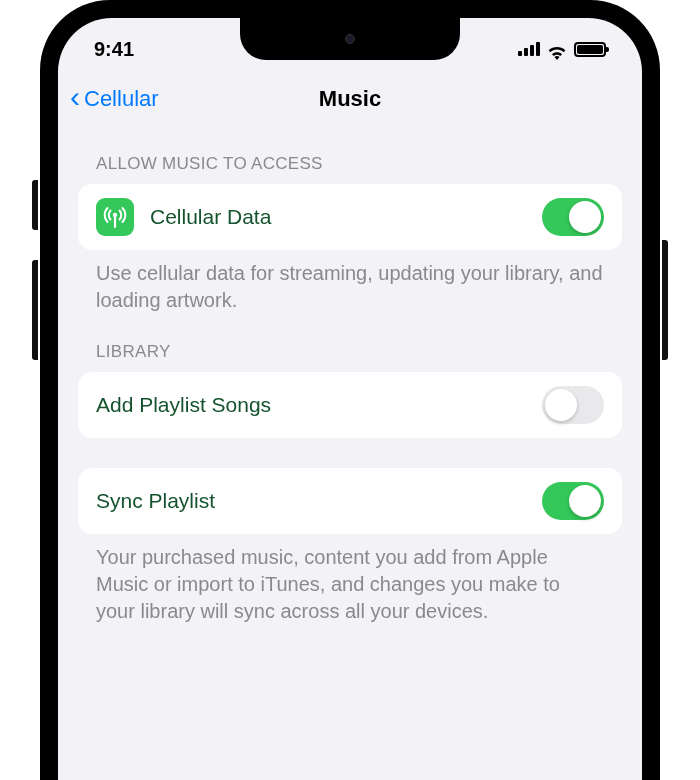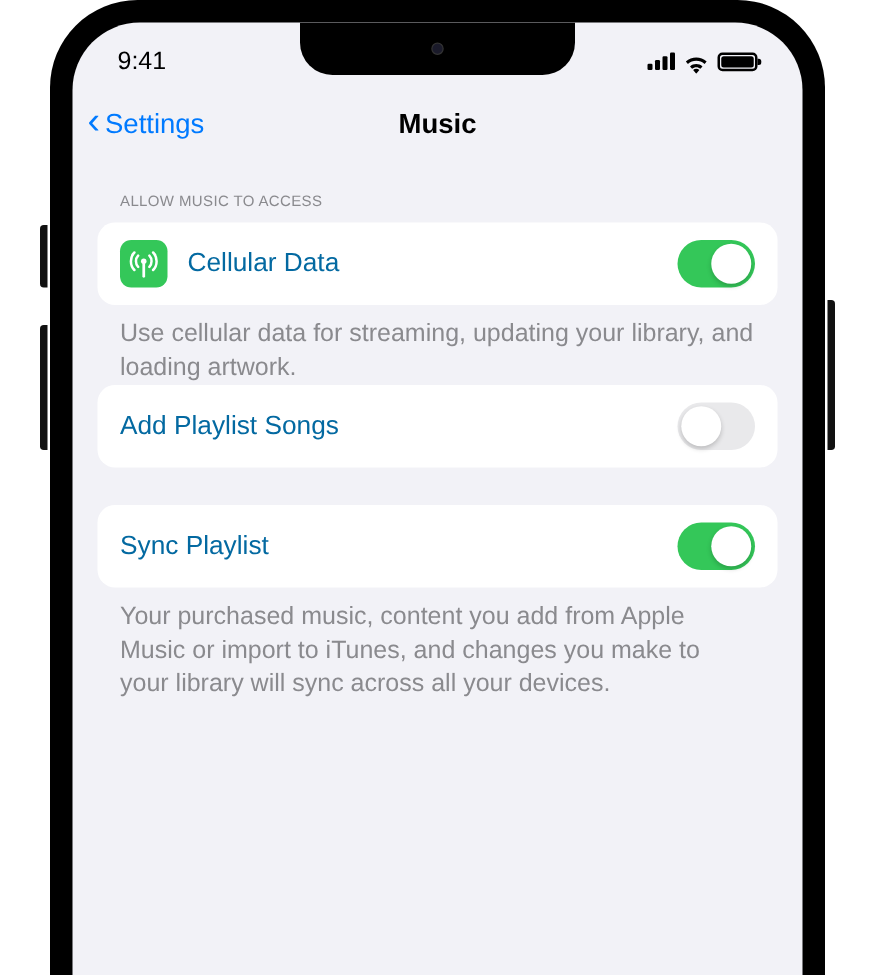--- a/index.html
+++ b/index.html
@@ -79,21 +79,21 @@
       background: #1a1a2a;
       border-radius: 50%;
       border: 1px solid #333;
     }
     .status-bar {
       height: 54px;
       display: flex;
       justify-content: space-between;
       align-items: center;
       padding: 0 36px;
-      font-weight: 400;
+      font-weight: 700;
       font-size: 20px;
       gap: 14px;
     }
     .status-left { padding-top: 8px; }
     .status-right { display: flex; align-items: center; gap: 7px; padding-top: 8px; }
     .cell-bars { display: flex; align-items: flex-end; gap: 2px; height: 14px; }
     .cell-bars span { width: 4px; background: #000; border-radius: 1px; }
     .cell-bars span:nth-child(1){height:5px}
     .cell-bars span:nth-child(2){height:8px}
     .cell-bars span:nth-child(3){height:11px}
@@ -121,38 +121,38 @@
     .nav-title {
       position: absolute;
       left: 0; right: 0;
       text-align: center;
       font-size: 22px;
       font-weight: 600;
       color: #000;
     }
     .content { padding: 0 20px; }
     .section-header {
-      font-size: 12px;
+      font-size: 17px;
       color: #8a8a8e;
       letter-spacing: 0.3px;
       padding: 28px 18px 10px 18px;
       text-transform: uppercase;
     }
     .row {
       background: #fff;
       border-radius: 14px;
       display: flex;
       align-items: center;
       padding: 14px 18px;
       min-height: 60px;
     }
     .row-label {
       flex: 1;
       font-size: 21px;
-      color: #0369a1;
+      color: #14532d;
     }
     .row-icon {
       width: 38px;
       height: 38px;
       background: #34c759;
       border-radius: 9px;
       margin-right: 16px;
       display: flex;
       align-items: center;
       justify-content: center;
@@ -211,21 +211,21 @@
         </div>
         <div class="battery">
             <div class="battery-fill"></div>
           </div>
       </div>
     </div>
 
     <div class="nav-bar">
       <div class="back-btn">
         <span class="chev">‹</span>
-        <span>Settings</span>
+        <span>Cellular</span>
       </div>
       <div class="nav-title">Music</div>
     </div>
 
     <div class="content">
 
       <div class="section-header">ALLOW MUSIC TO ACCESS</div>
       <div class="row">
         <div class="row-icon">
           <svg width="24" height="24" viewBox="0 0 24 24" fill="none">
@@ -237,20 +237,21 @@
             <path d="M19.5 3 C23.2 6.7 23.2 13.3 19.5 17" stroke="#fff" stroke-width="2" stroke-linecap="round" fill="none"></path>
           </svg>
         </div>
         <div class="row-label">Cellular Data</div>
         <div class="toggle on">
             <div class="knob"></div>
           </div>
       </div>
       <div class="footer-text">Use cellular data for streaming, updating your library, and loading artwork.</div>
 
+      <div class="section-header">LIBRARY</div>
       <div class="row">
         <div class="row-label">Add Playlist Songs</div>
         <div class="toggle off">
             <div class="knob"></div>
           </div>
       </div>
 
       <div class="gap-row"></div>
 
       <div class="row">

